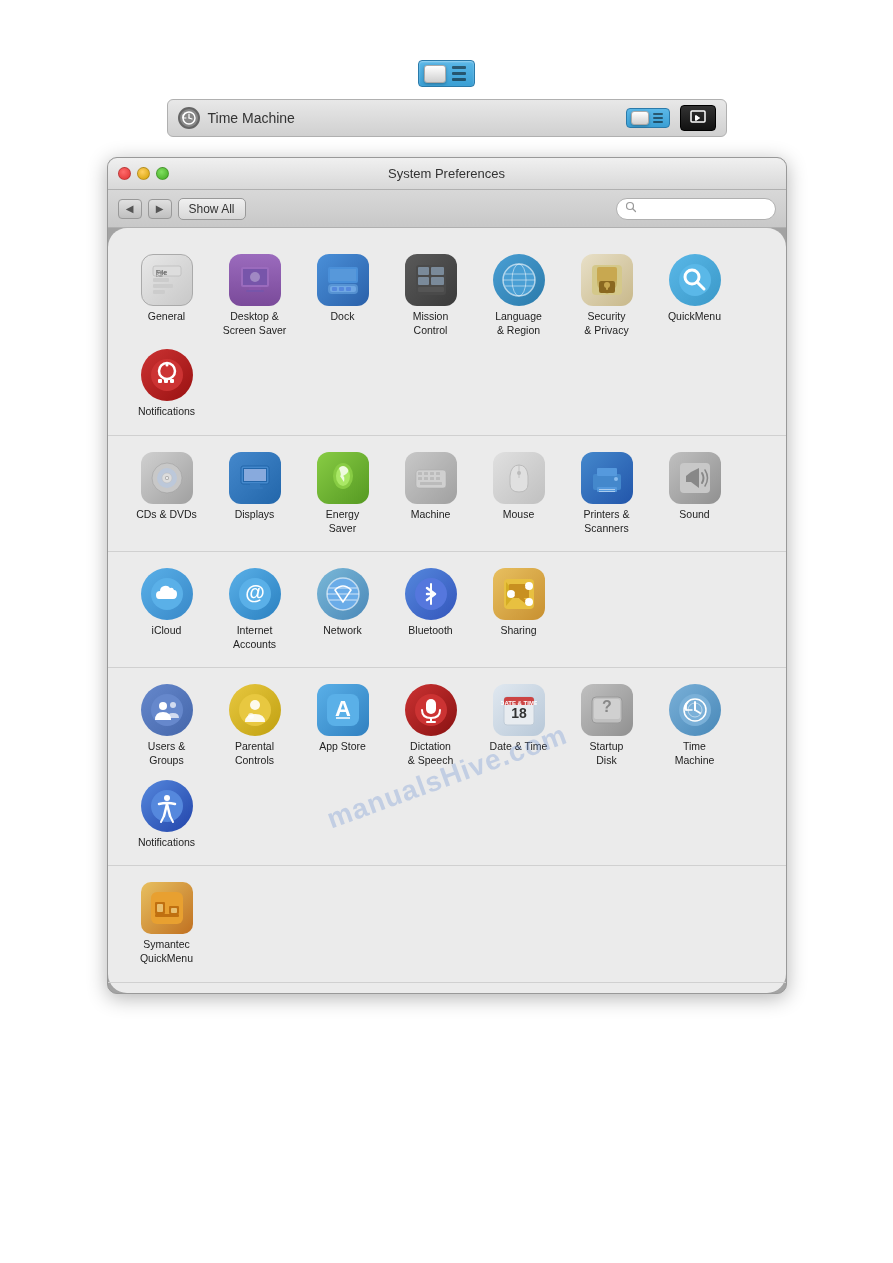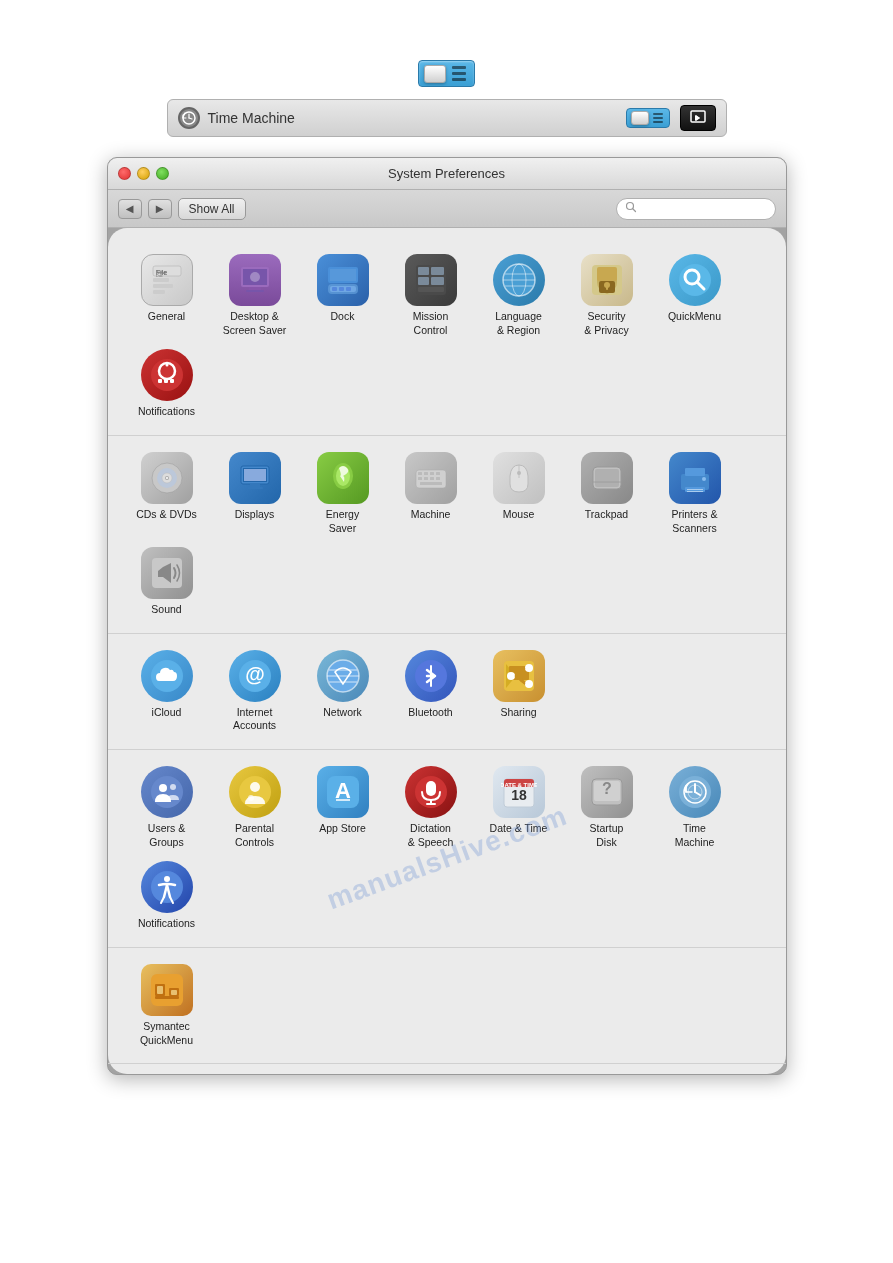--- a/index.html
+++ b/index.html
@@ -626,30 +626,20 @@
         <div class="pref-icon icon-mouse">
           <svg width="36" height="36" viewBox="0 0 36 36">
             <path d="M18 5 Q10 5 9 16 L9 24 Q9 32 18 32 Q27 32 27 24 L27 16 Q26 5 18 5Z" fill="#e0e0e0" stroke="#bbb" stroke-width="1"></path>
             <line x1="18" y1="5" x2="18" y2="18" stroke="#bbb" stroke-width="0.8"></line>
             <circle cx="18" cy="13" r="2" fill="#bbb"></circle>
           </svg>
         </div>
         <span class="pref-label">Mouse</span>
       </div>
 
-      <div class="pref-item">
-        <div class="pref-icon icon-trackpad">
-          <svg width="36" height="36" viewBox="0 0 36 36">
-            <rect x="4" y="7" width="28" height="22" rx="4" fill="#c0c0c0" stroke="#999" stroke-width="1"></rect>
-            <rect x="6" y="9" width="24" height="18" rx="2" fill="#b0b0b0"></rect>
-            <line x1="4" y1="22" x2="32" y2="22" stroke="#999" stroke-width="0.8"></line>
-          </svg>
-        </div>
-        <span class="pref-label">Trackpad</span>
-      </div>
 
       <div class="pref-item">
         <div class="pref-icon icon-printers">
           <svg width="36" height="36" viewBox="0 0 36 36">
             <rect x="4" y="14" width="28" height="16" rx="2" fill="#4488cc"></rect>
             <rect x="8" y="8" width="20" height="8" rx="1" fill="#5599dd"></rect>
             <rect x="8" y="27" width="20" height="5" rx="1" fill="#5599dd"></rect>
             <rect x="10" y="29" width="16" height="1" fill="white" opacity="0.5"></rect>
             <rect x="10" y="31" width="16" height="1" fill="white" opacity="0.5"></rect>
             <circle cx="27" cy="19" r="2" fill="#88bbee"></circle>

